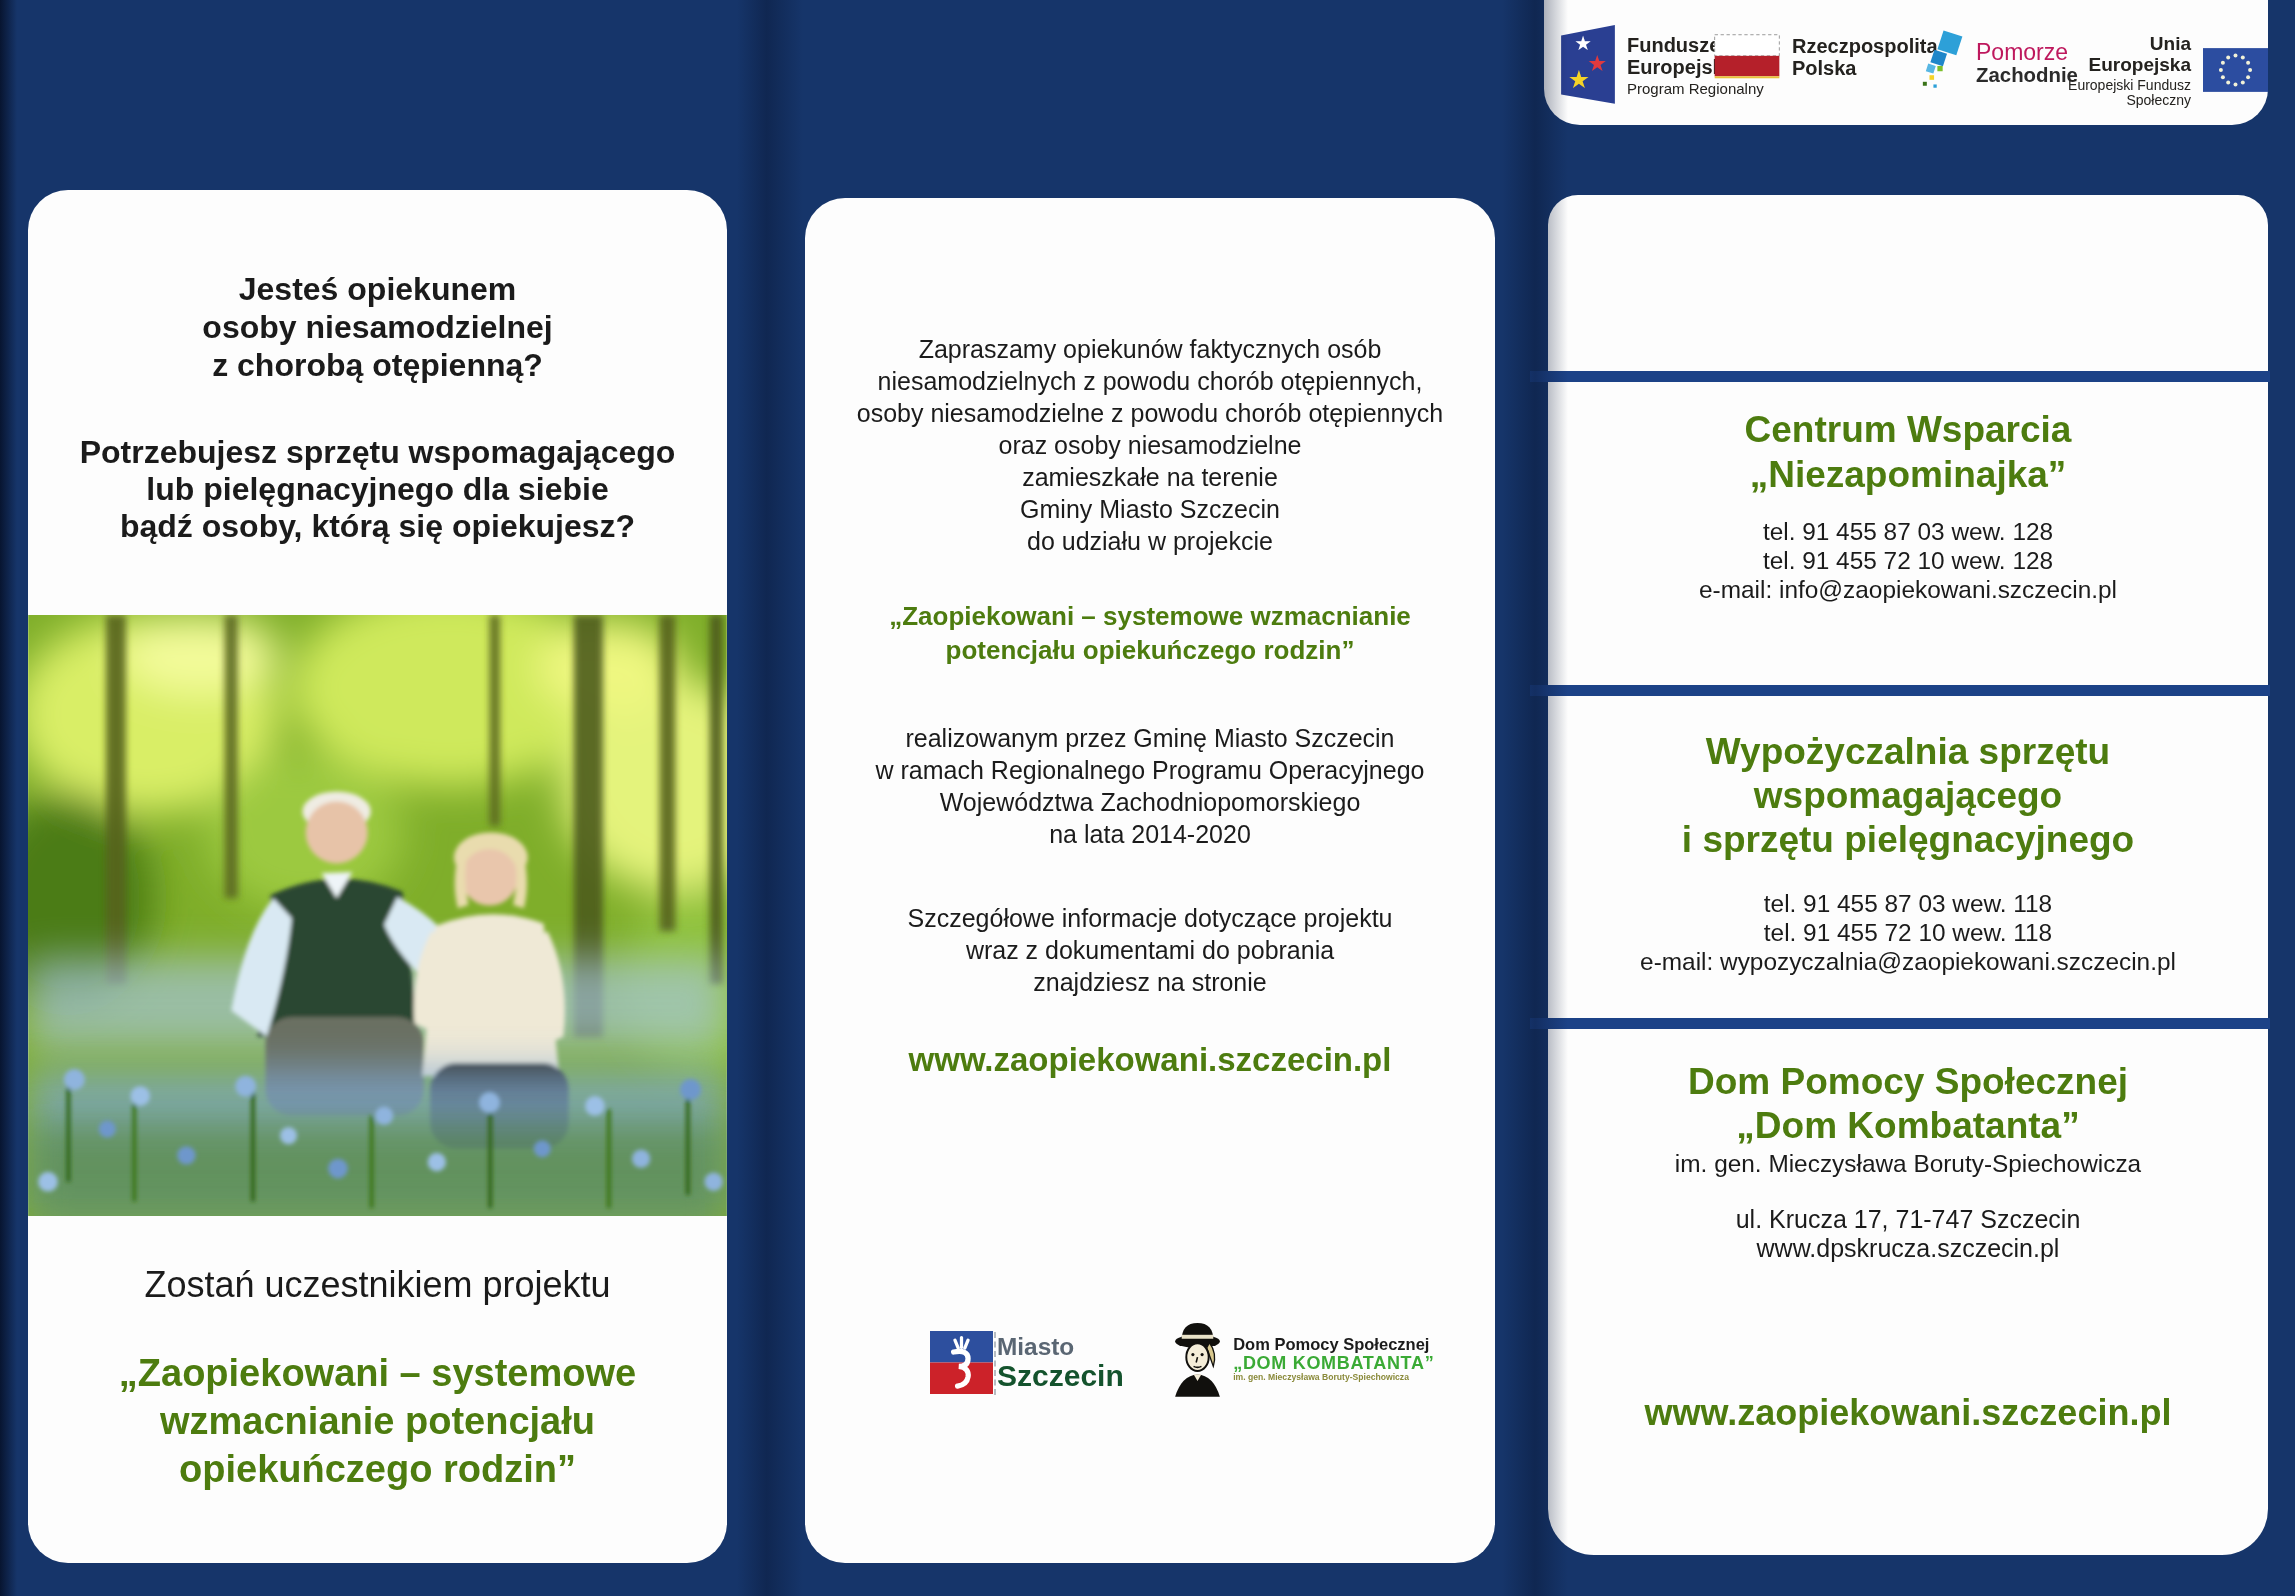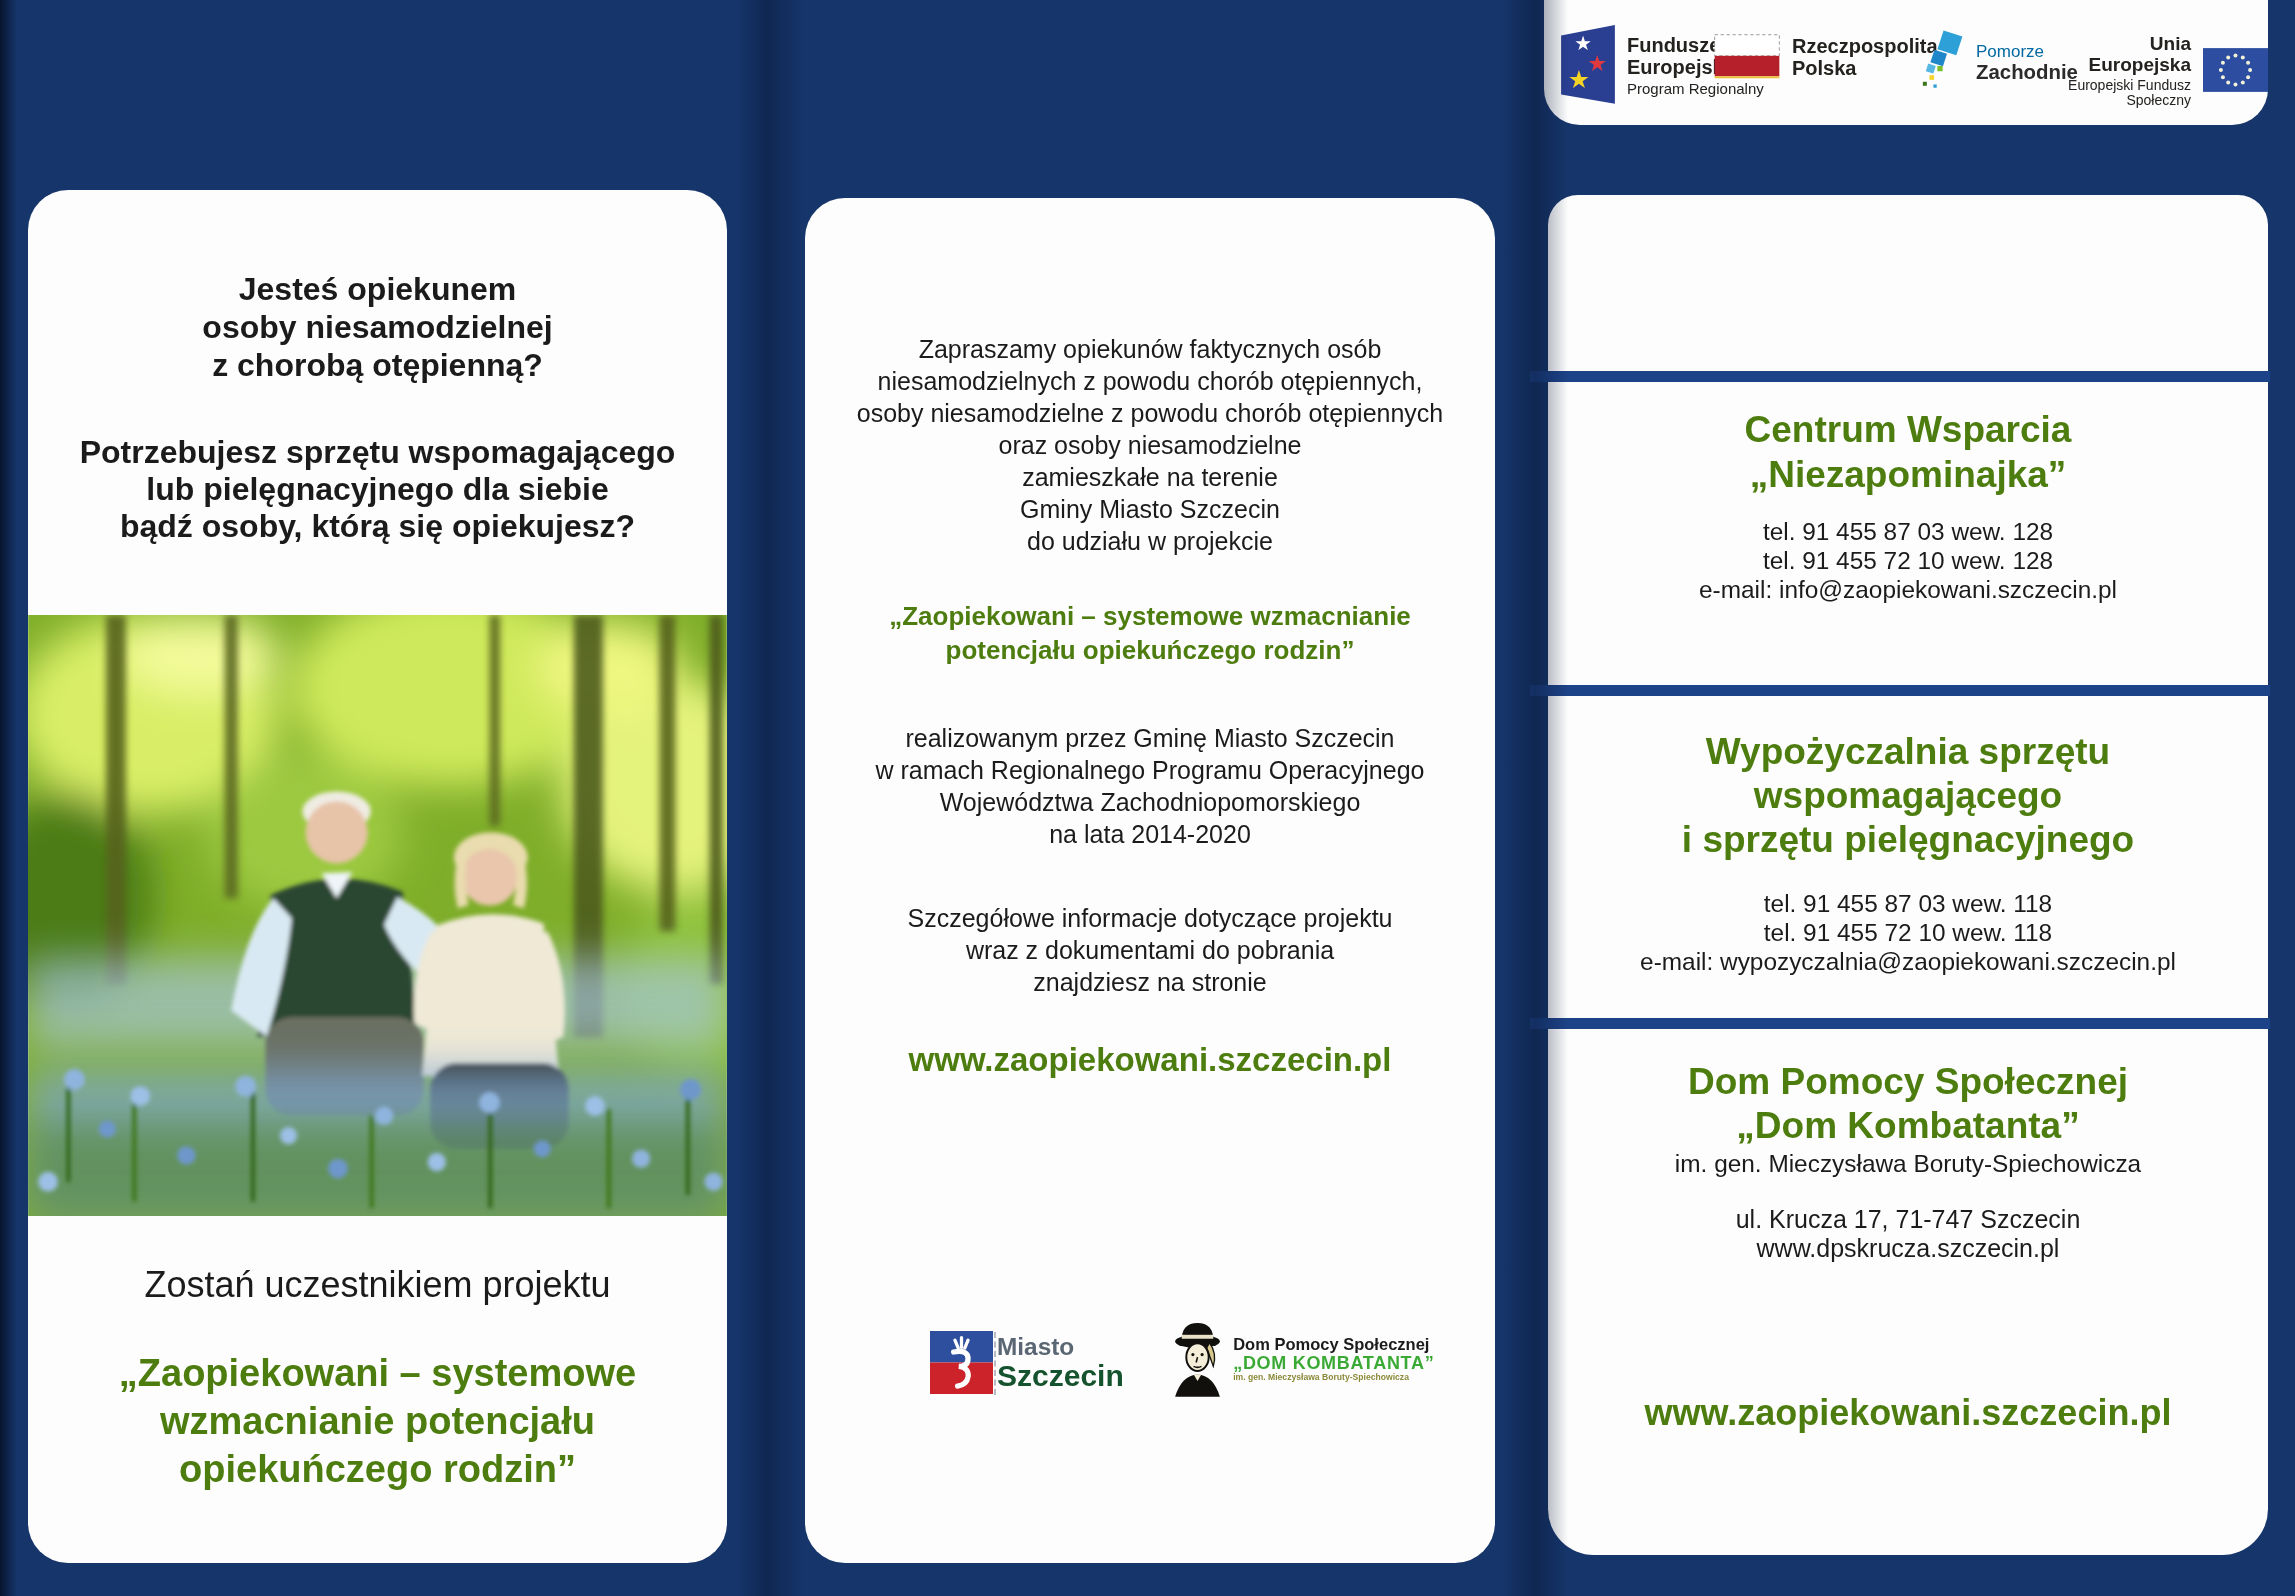--- a/index.html
+++ b/index.html
@@ -225,21 +225,21 @@
         <rect x="30" y="6" width="30" height="30" fill="#2da0d8" transform="rotate(18 45 21)"></rect>
         <rect x="18" y="34" width="20" height="20" fill="#1f86c9" transform="rotate(18 28 44)"></rect>
         <rect x="10" y="54" width="12" height="12" fill="#58b7e3" transform="rotate(18 16 60)"></rect>
         <rect x="26" y="56" width="8" height="8" fill="#7cbf2a"></rect>
         <rect x="14" y="70" width="7" height="7" fill="#f5d327"></rect>
         <rect x="4" y="80" width="6" height="6" fill="#3a7419"></rect>
         <rect x="20" y="84" width="5" height="5" fill="#2da0d8"></rect>
       </svg>
     </span>
     <span class="logo-text">
-      <div style="font-size:17px;color:#0369a1;">Pomorze</div>
+      <div style="font-size:23px;color:#be185d;">Pomorze</div>
       <div style="font-size:20.4px;font-weight:bold;color:#2b2b2b;">Zachodnie</div>
     </span>
   </div>
 
   <div class="eu-group" style="left:521px;top:34px;">
     <span class="logo-text" style="text-align:right;">
       <div style="font-size:19px;font-weight:bold;color:#24221f;">Unia Europejska</div>
       <div style="font-size:14px;color:#24221f;margin-top:2.6px;">Europejski Fundusz Społeczny</div>
     </span>
     <span>

